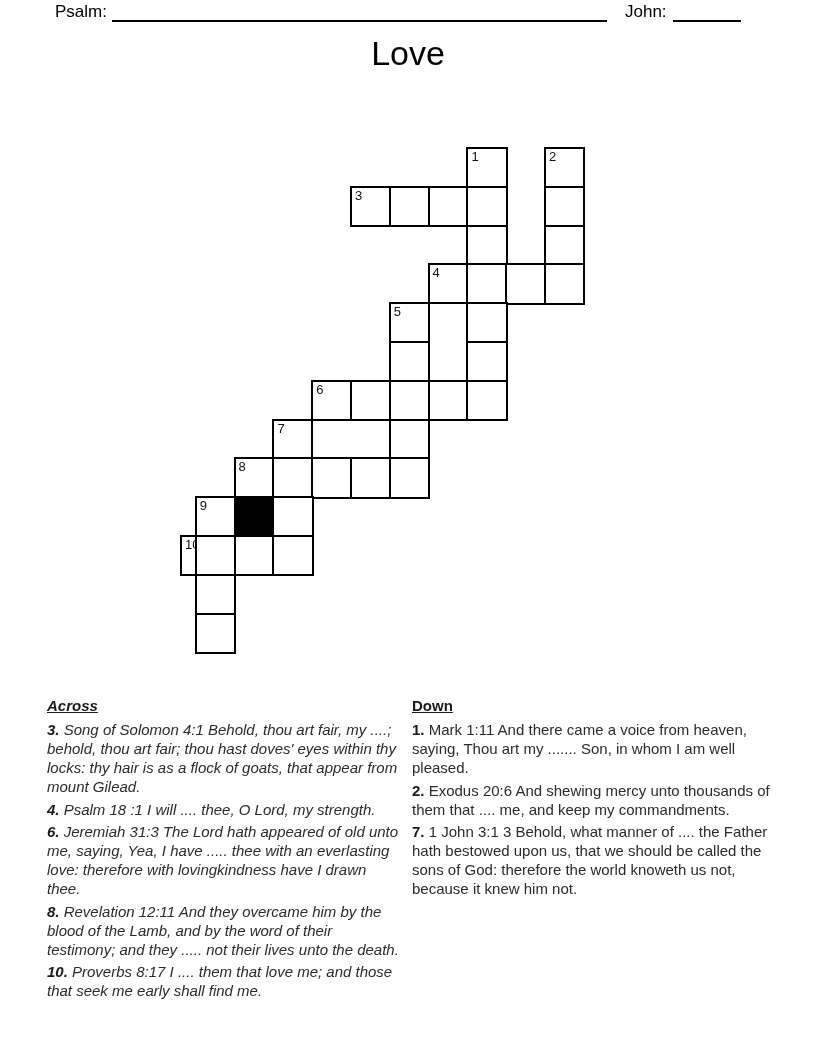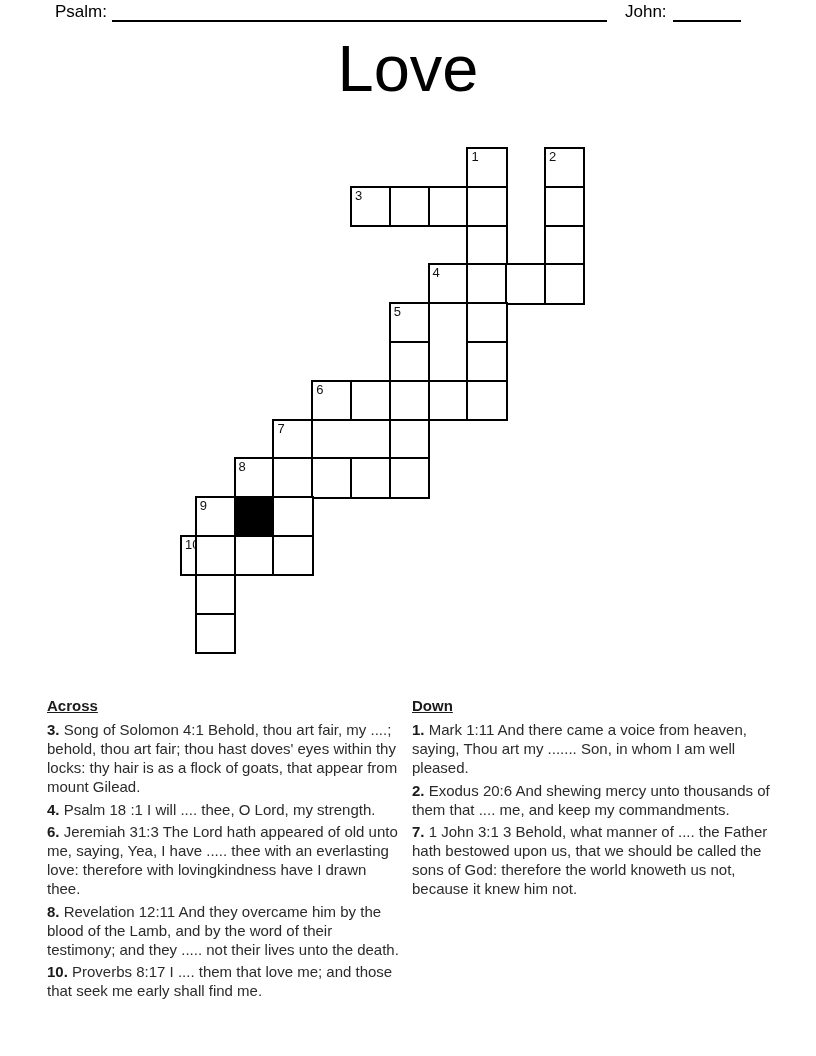--- a/index.html
+++ b/index.html
@@ -32,21 +32,21 @@
   .name-line { left: 112px; width: 495px; }
   .date-line { left: 673px; width: 68px; }
 
   
   .title {
     position: absolute;
     top: 36px;
     left: 0;
     width: 100%;
     text-align: center;
-    font-size: 65px;
+    font-size: 34px;
     font-weight: 400;
     color: #000;
     line-height: 1;
   }
 
   
   .grid { position: absolute; left: 0; top: 0; }
   .cell {
     position: absolute;
     box-sizing: border-box;
@@ -62,21 +62,21 @@
     line-height: 15px;
     color: #111;
   }
 
   
   .clues-col {
     position: absolute;
     top: 698px;
     color: #2b2b2b;
   }
-  .clues-across { left: 47px;  width: 356px; }
+  .clues-across { left: 47px;  width: 356px; font-style: italic; }
   .clues-down   { left: 412px; width: 364px; }
   .clues-heading {
     font-size: 15px;
     font-weight: bold;
     text-decoration: underline;
     color: #1a1a1a;
     margin: 0 0 6px 0;
     line-height: 16px;
   }
   .clue {

